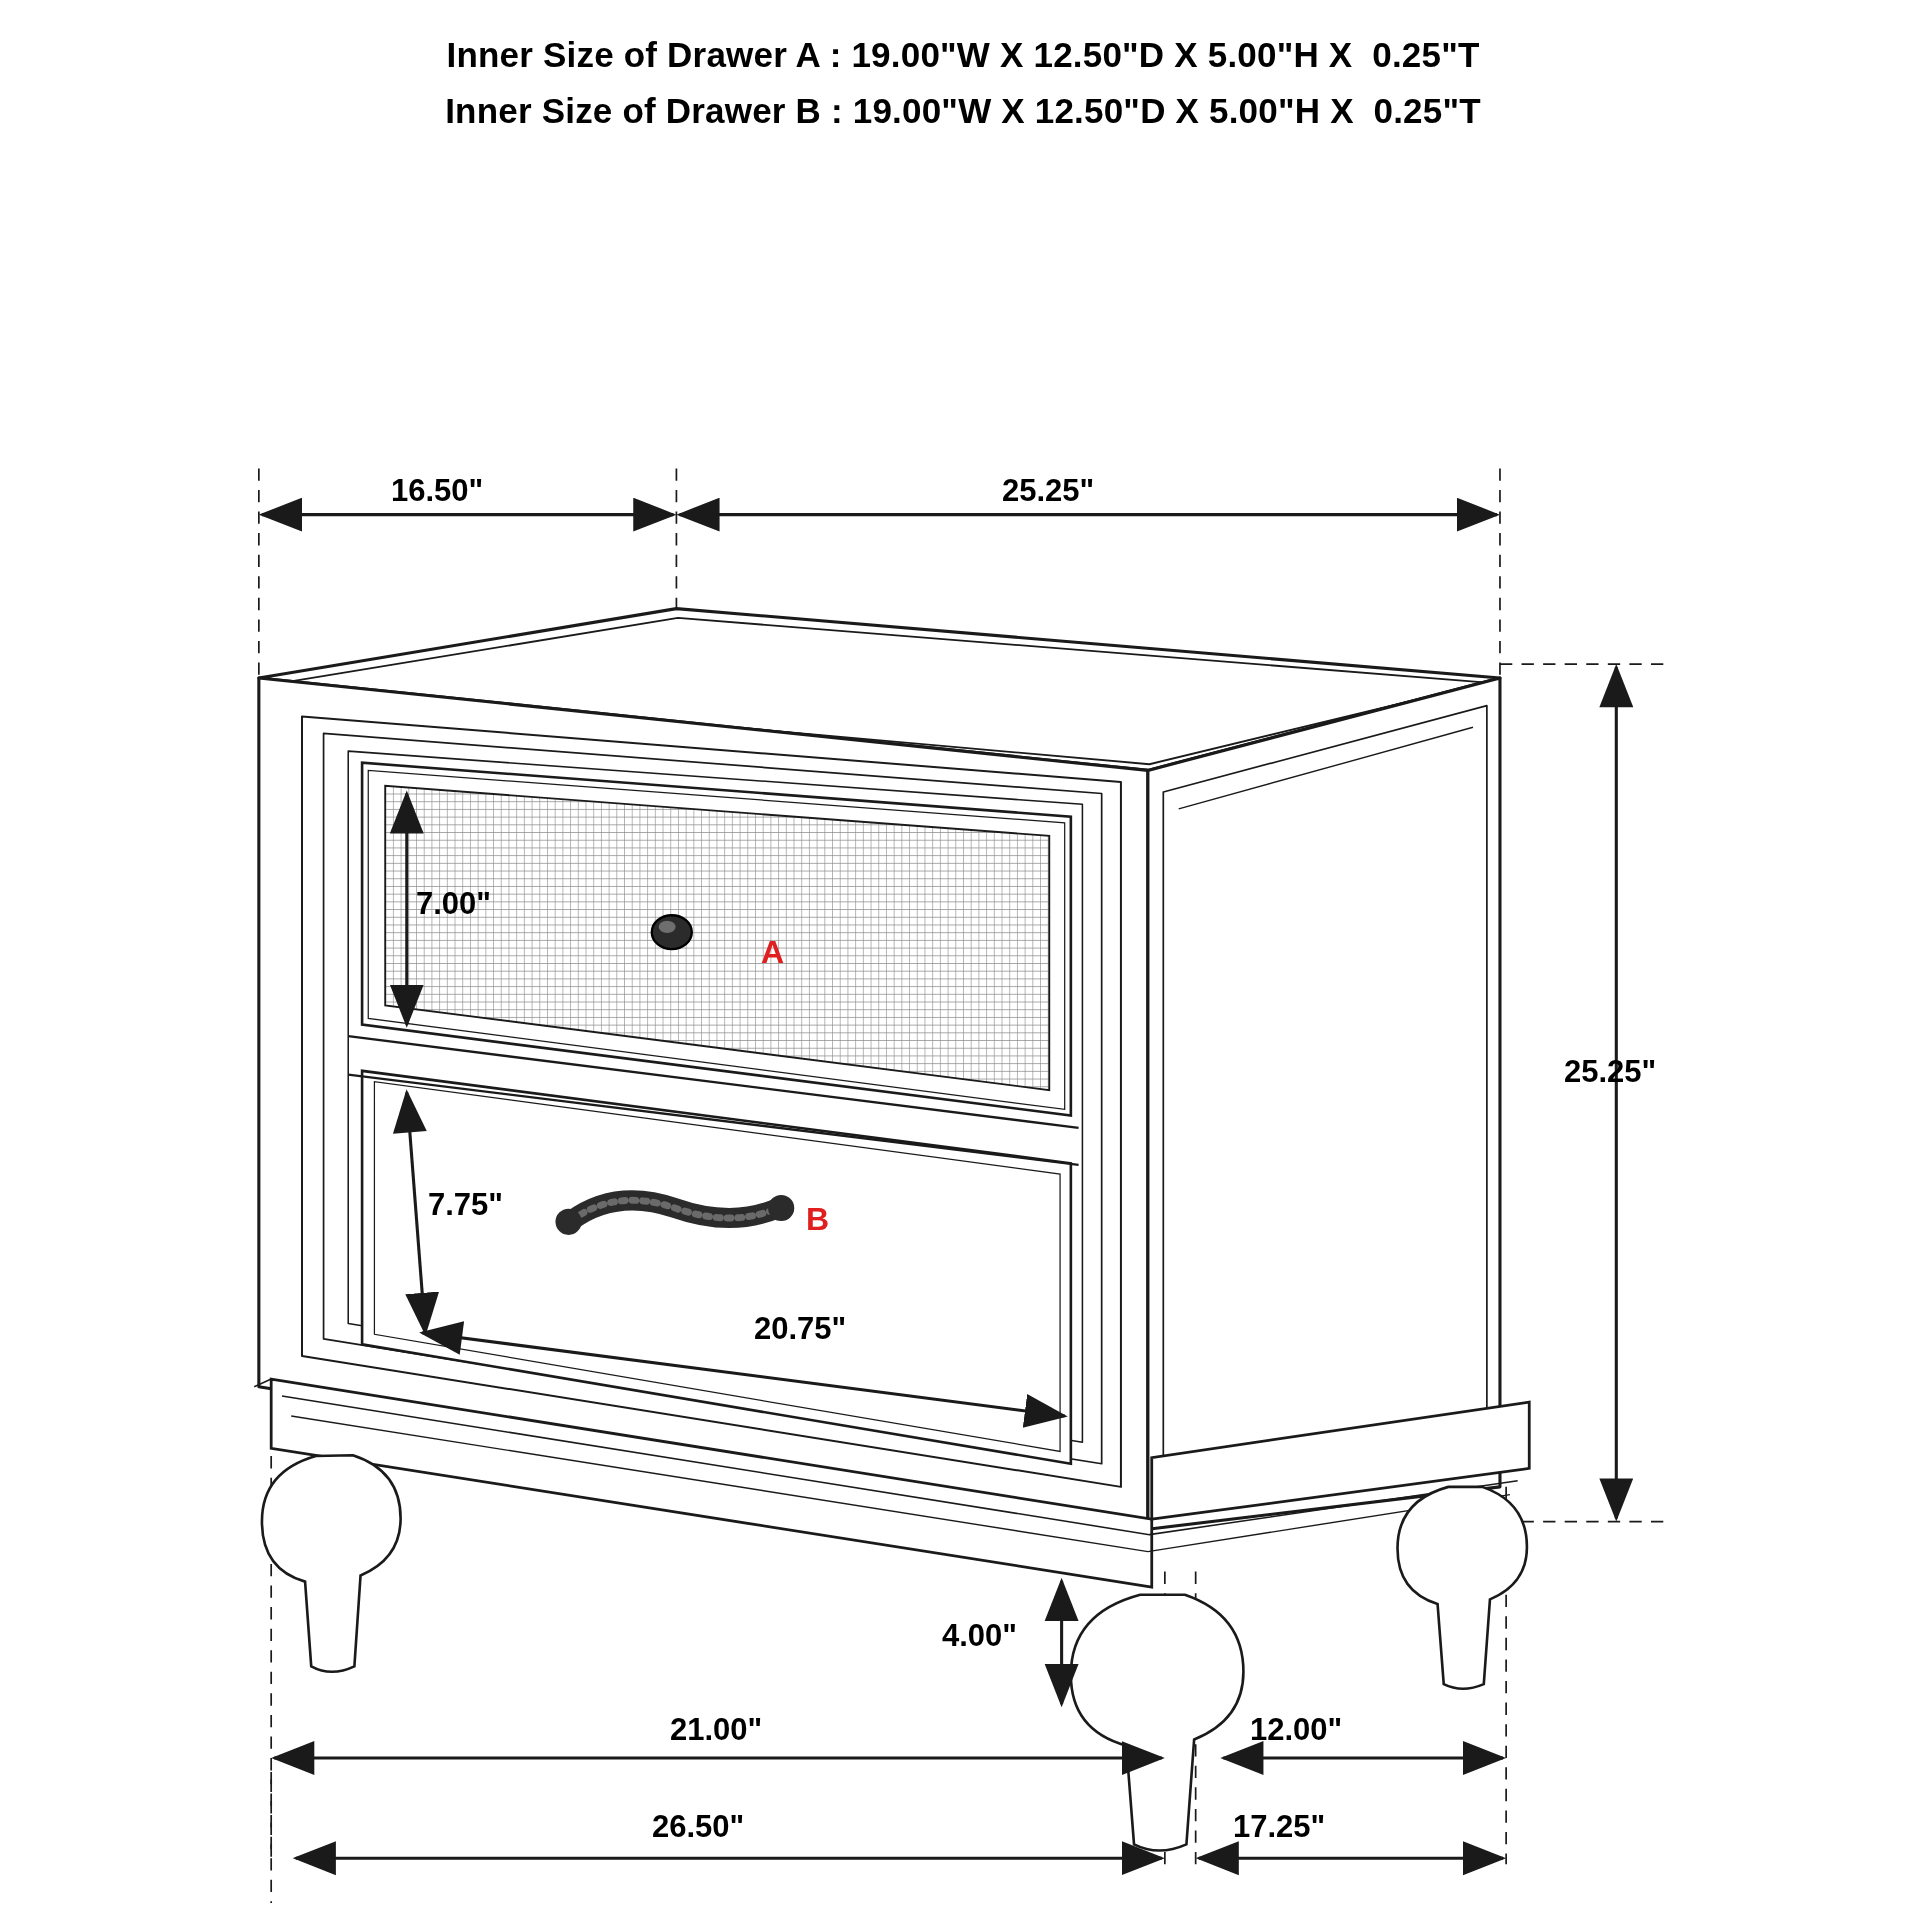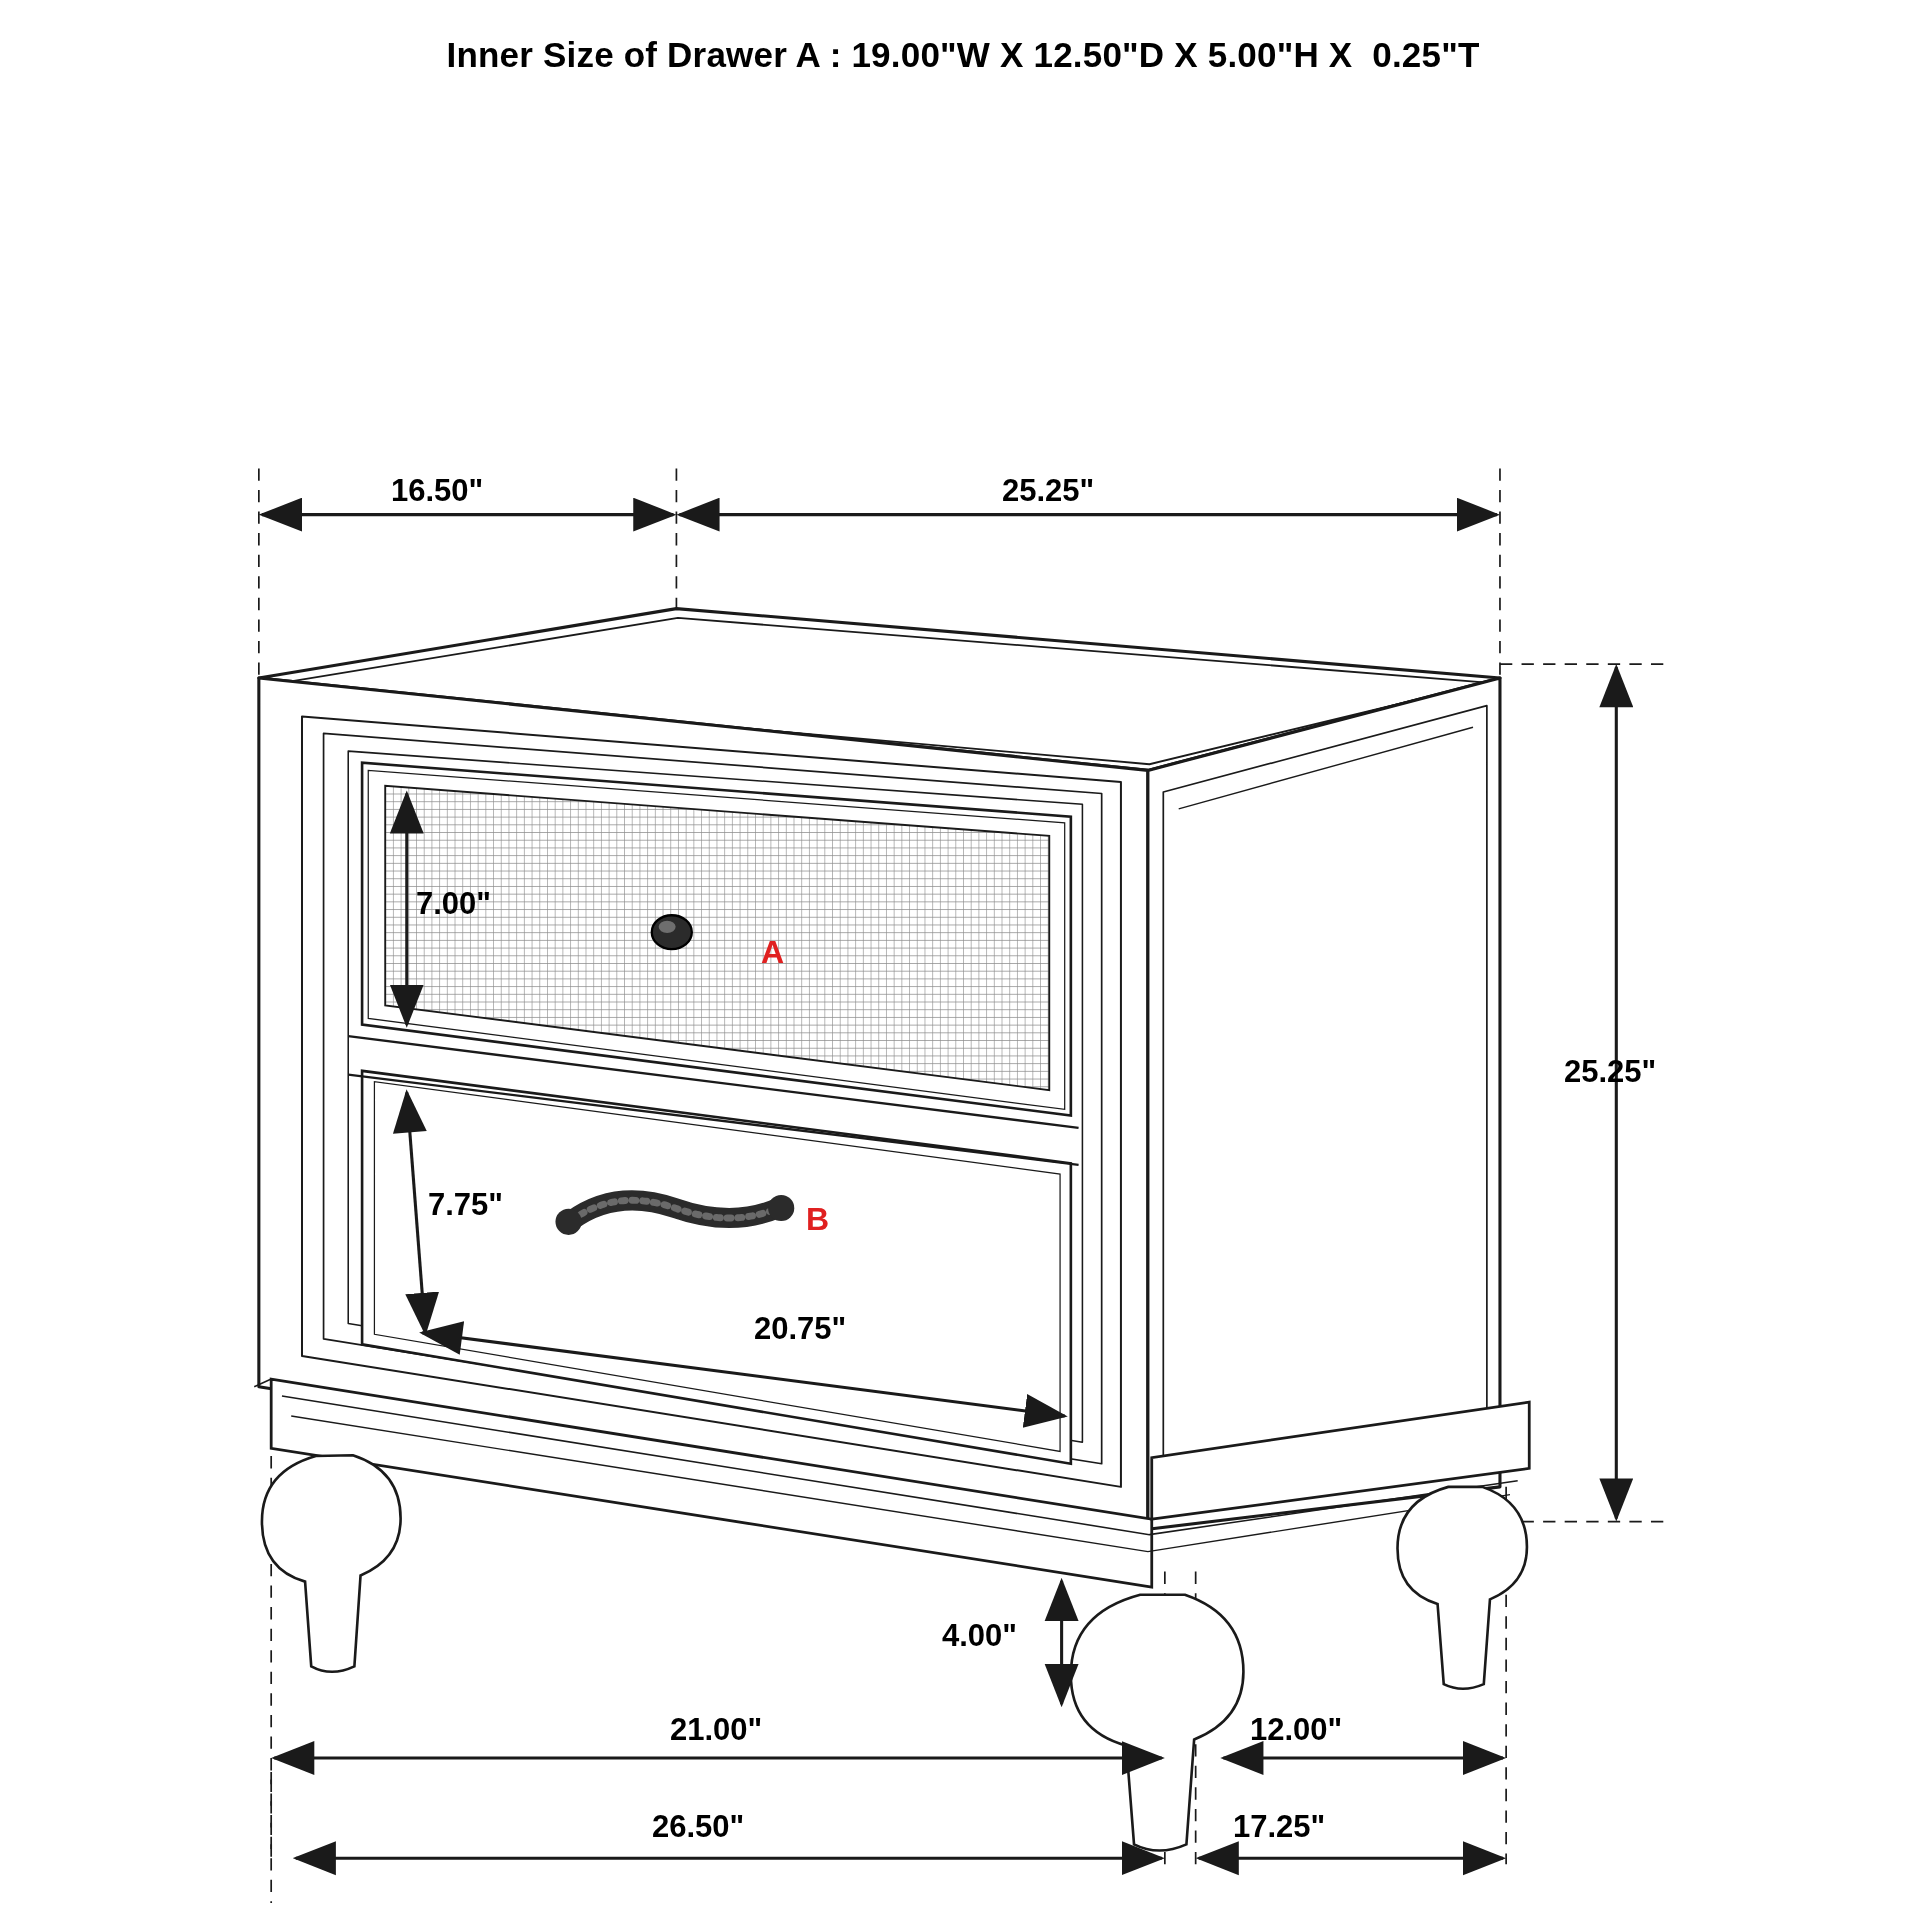--- a/index.html
+++ b/index.html
@@ -55,20 +55,21 @@
     color: #e02020;
     white-space: nowrap;
   }
 </style>
 </head>
 <body>
 
 <div id="stage">
 
   <div class="header-line" id="hdr1">Inner Size of Drawer A : 19.00"W X 12.50"D X 5.00"H X  0.25"T</div>
+  <div class="header-line" id="hdr2">Inner Size of Drawer B : 19.00"W X 12.50"D X 5.00"H X  0.25"T</div>
 
   <svg id="dwg" viewBox="0 0 2500 2500">
     <defs>
       <marker id="arr" markerWidth="16" markerHeight="16" refX="13" refY="5.5" orient="auto">
         <path d="M0,0 L14,5.5 L0,11 z" fill="#1a1a1a"></path>
       </marker>
       <marker id="arrs" markerWidth="16" markerHeight="16" refX="1" refY="5.5" orient="auto">
         <path d="M14,0 L0,5.5 L14,11 z" fill="#1a1a1a"></path>
       </marker>
       <pattern id="mesh" width="10" height="10" patternUnits="userSpaceOnUse">

